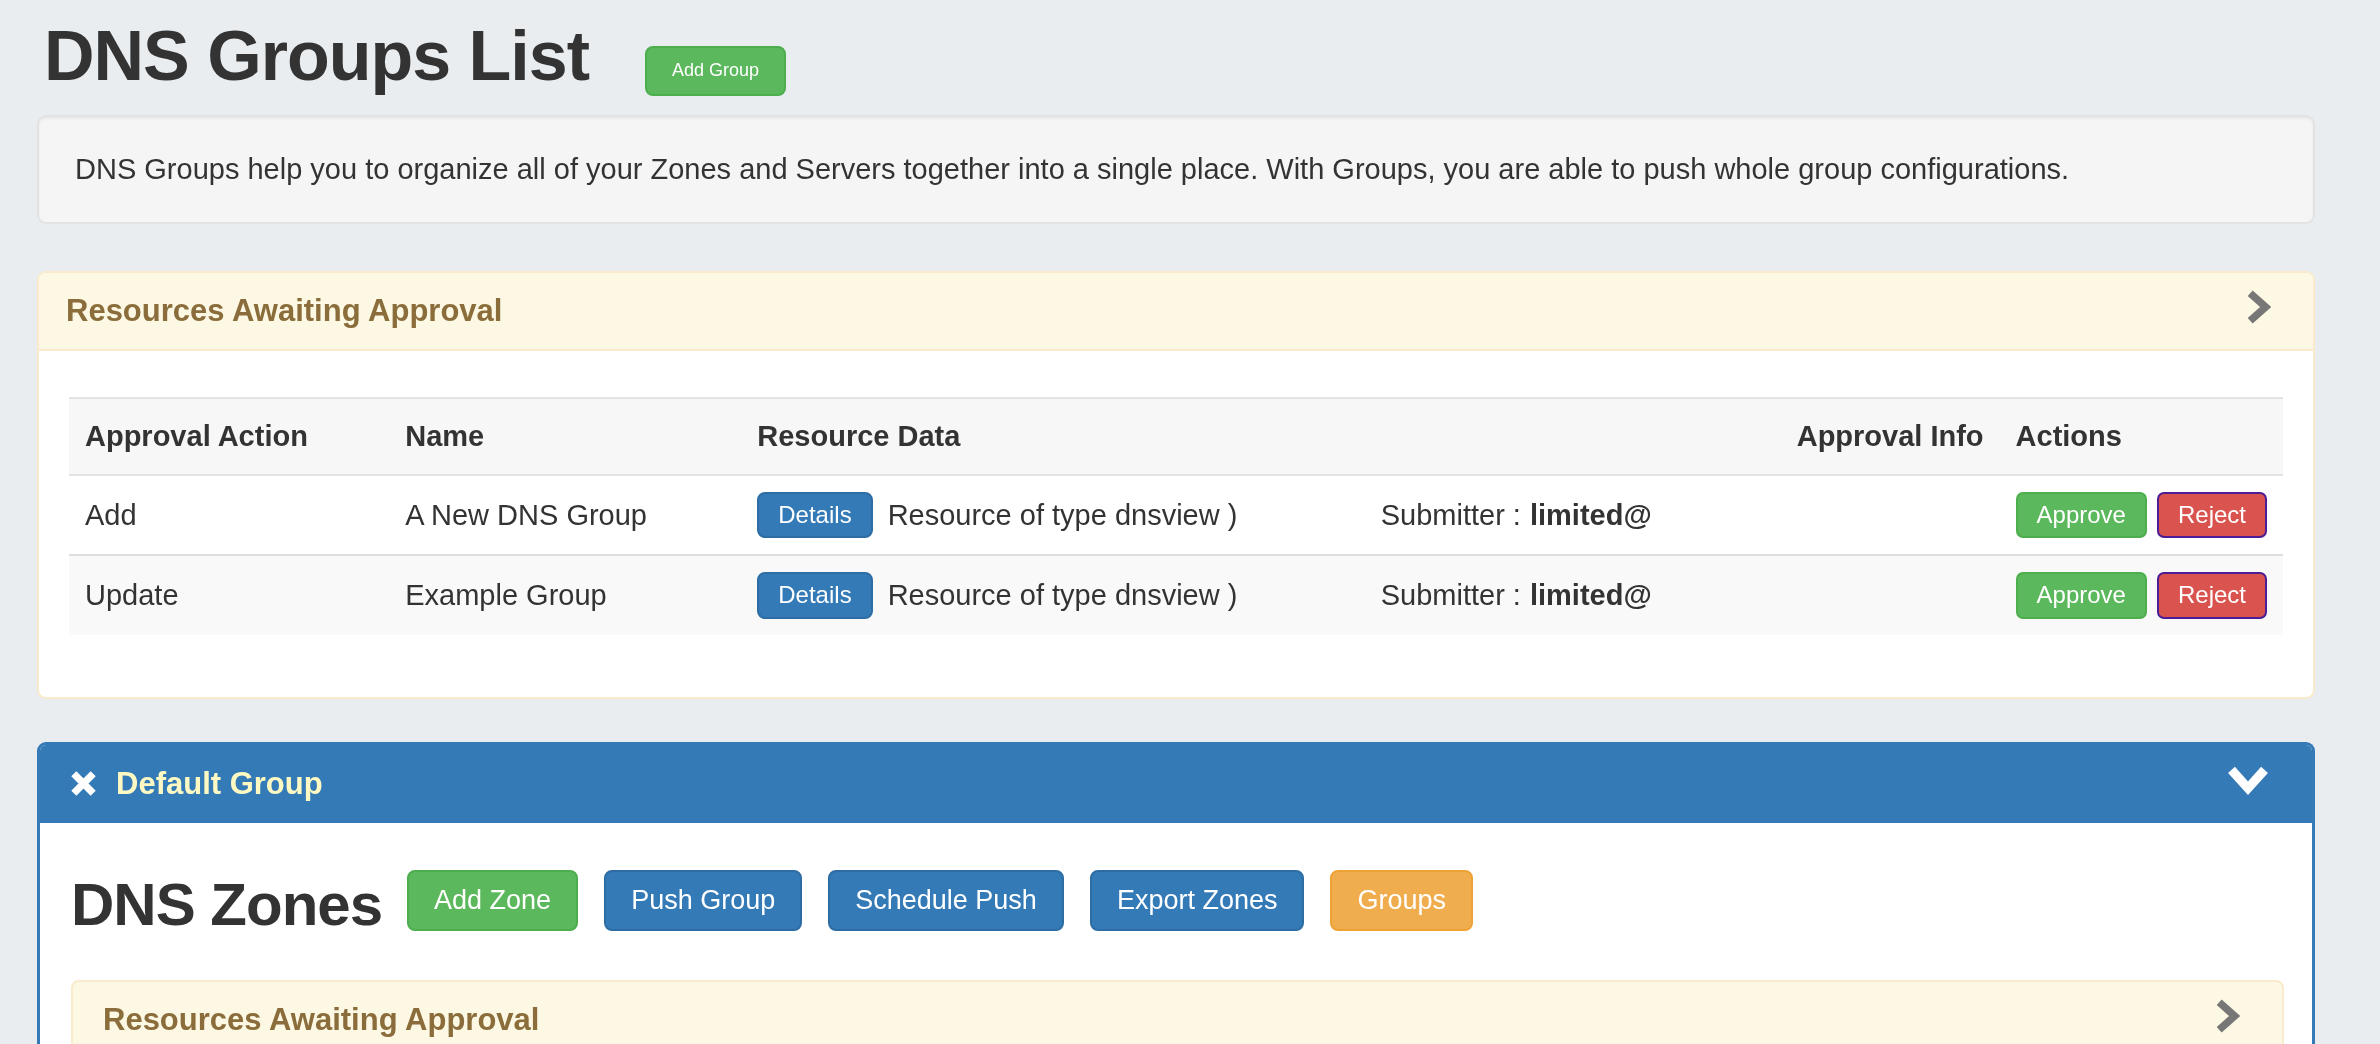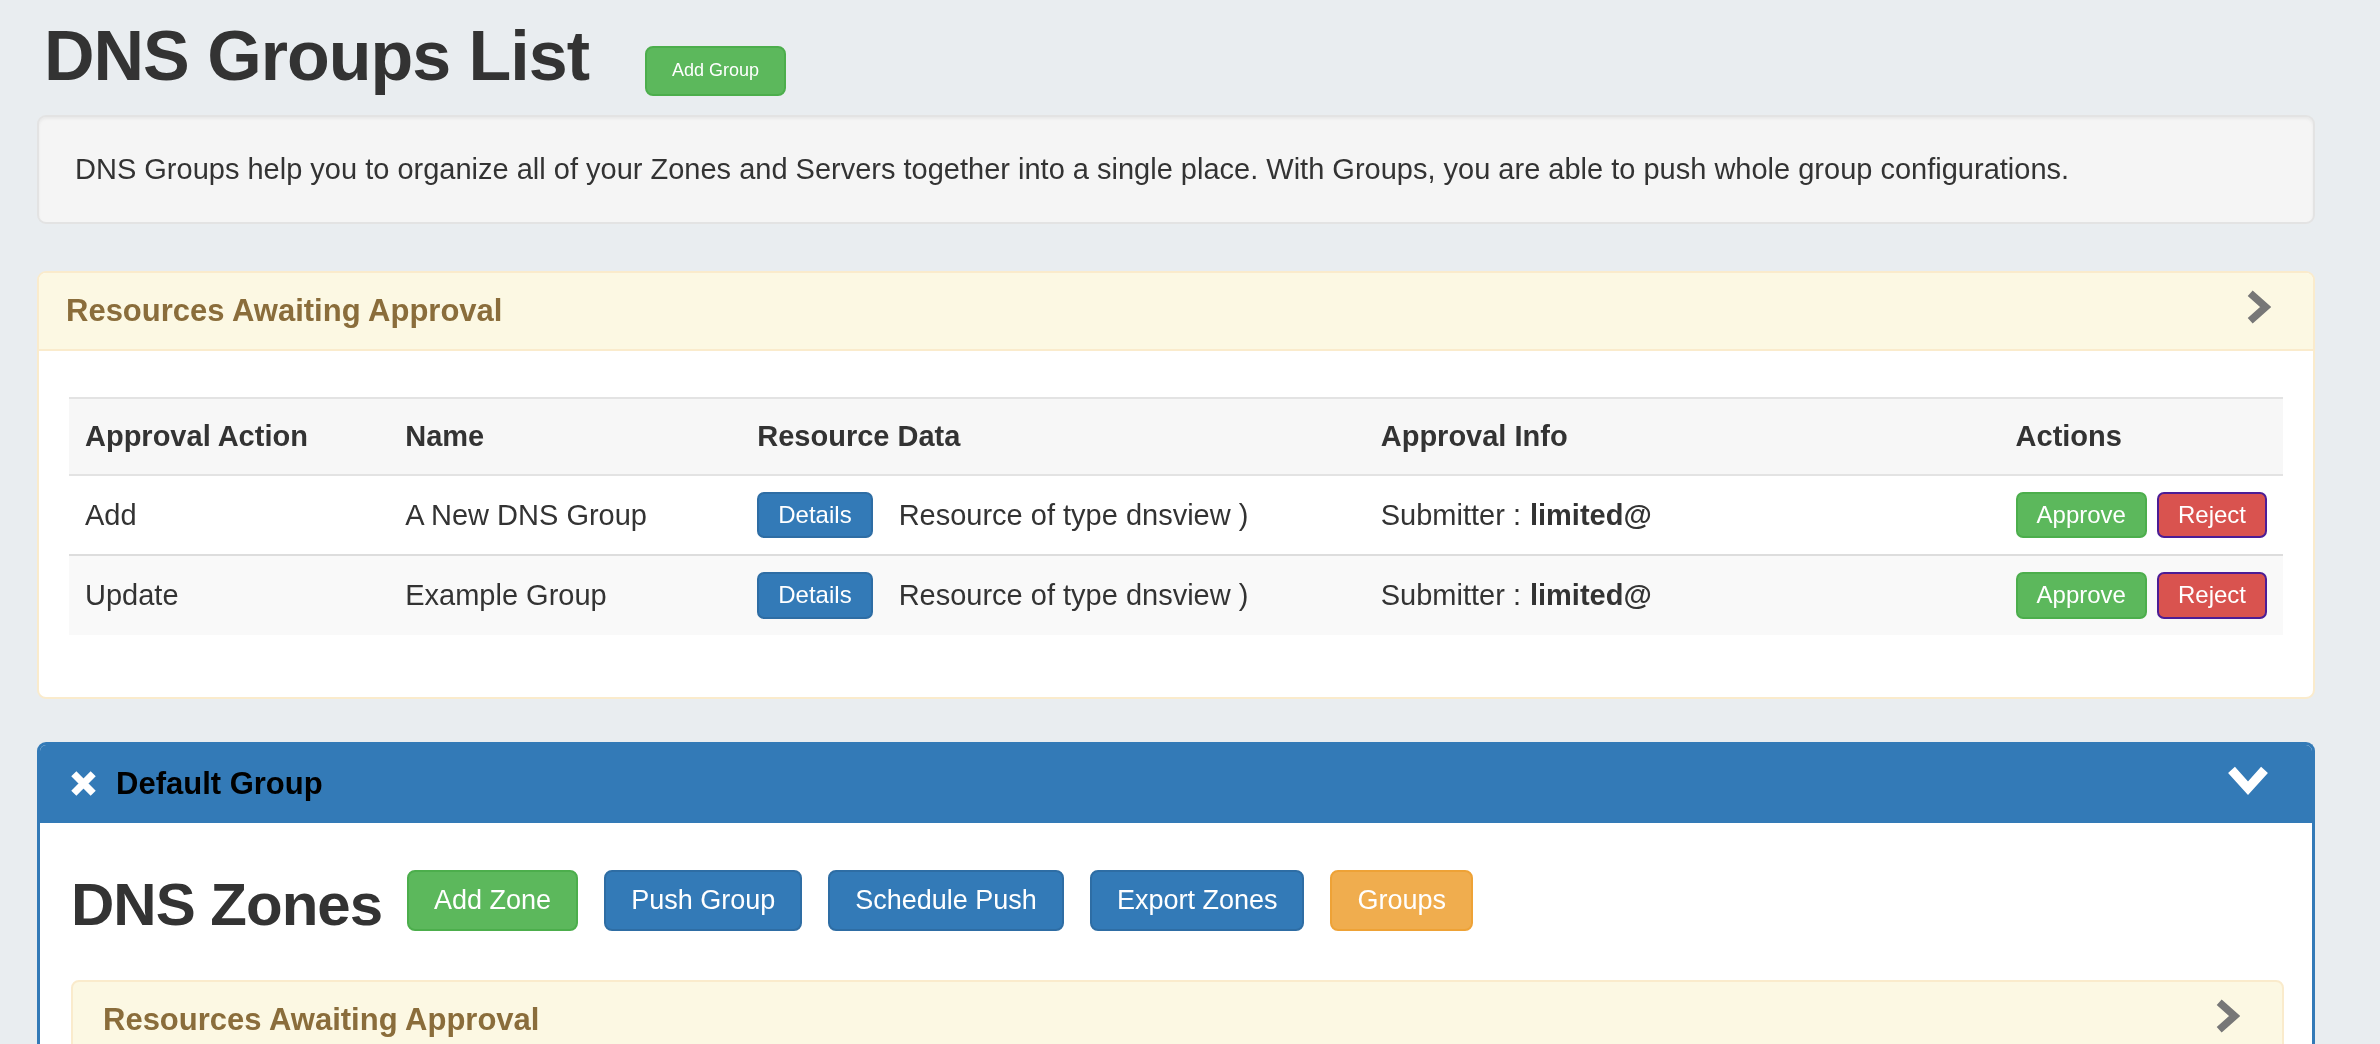--- a/index.html
+++ b/index.html
@@ -74,41 +74,41 @@
   }
   .approval-table td {
     padding: 16px; vertical-align: middle;
     border-top: 2px solid #ddd;
   }
   .approval-table tbody tr:first-child td { border-top: none; }
   .approval-table tbody tr:nth-child(even) { background: #f9f9f9; }
   .approval-table th:nth-child(1) { width: 321px; }
   .approval-table th:nth-child(2) { width: 353px; }
   .approval-table th:nth-child(3) { width: 625px; }
-  .approval-table th:nth-child(4) { width: 637px; }
+  .approval-table th:nth-child(4) { width: 637px; text-align: right; }
   .btn-xs { font-size: 24px; padding: 8px 19px; border-radius: 7px; }
-  .btn-details { margin-right: 26px; }
+  .btn-details { margin-right: 15px; border-radius: 8px; }
   .btn-approve { margin-right: 10px; }
   .cell-flex { display: flex; align-items: center; }
   .submitter-name { margin-left: 9px; font-weight: 700; }
 
   
   .panel-primary {
     margin-top: 43px;
     background: #fff;
     border: 3px solid #337ab7;
     border-bottom: none;
     border-radius: 9px 9px 0 0;
     height: 337px;
     overflow: hidden;
   }
   .panel-heading-primary {
     position: relative;
     display: flex; align-items: center;
-    background: #337ab7; color: #000000;
+    background: #337ab7; color: #fef9c3;
     font-size: 31px; font-weight: 700;
     padding: 21px 28px;
     cursor: pointer;
   }
   .x-icon { margin-right: 17px; display: inline-flex; cursor: pointer; }
   .chev-down {
     position: absolute; right: 42px; top: 50%; transform: translateY(-50%);
   }
   .group-body { padding: 47px 28px 0 31px; }
   .zones-row { display: flex; align-items: flex-start; }

